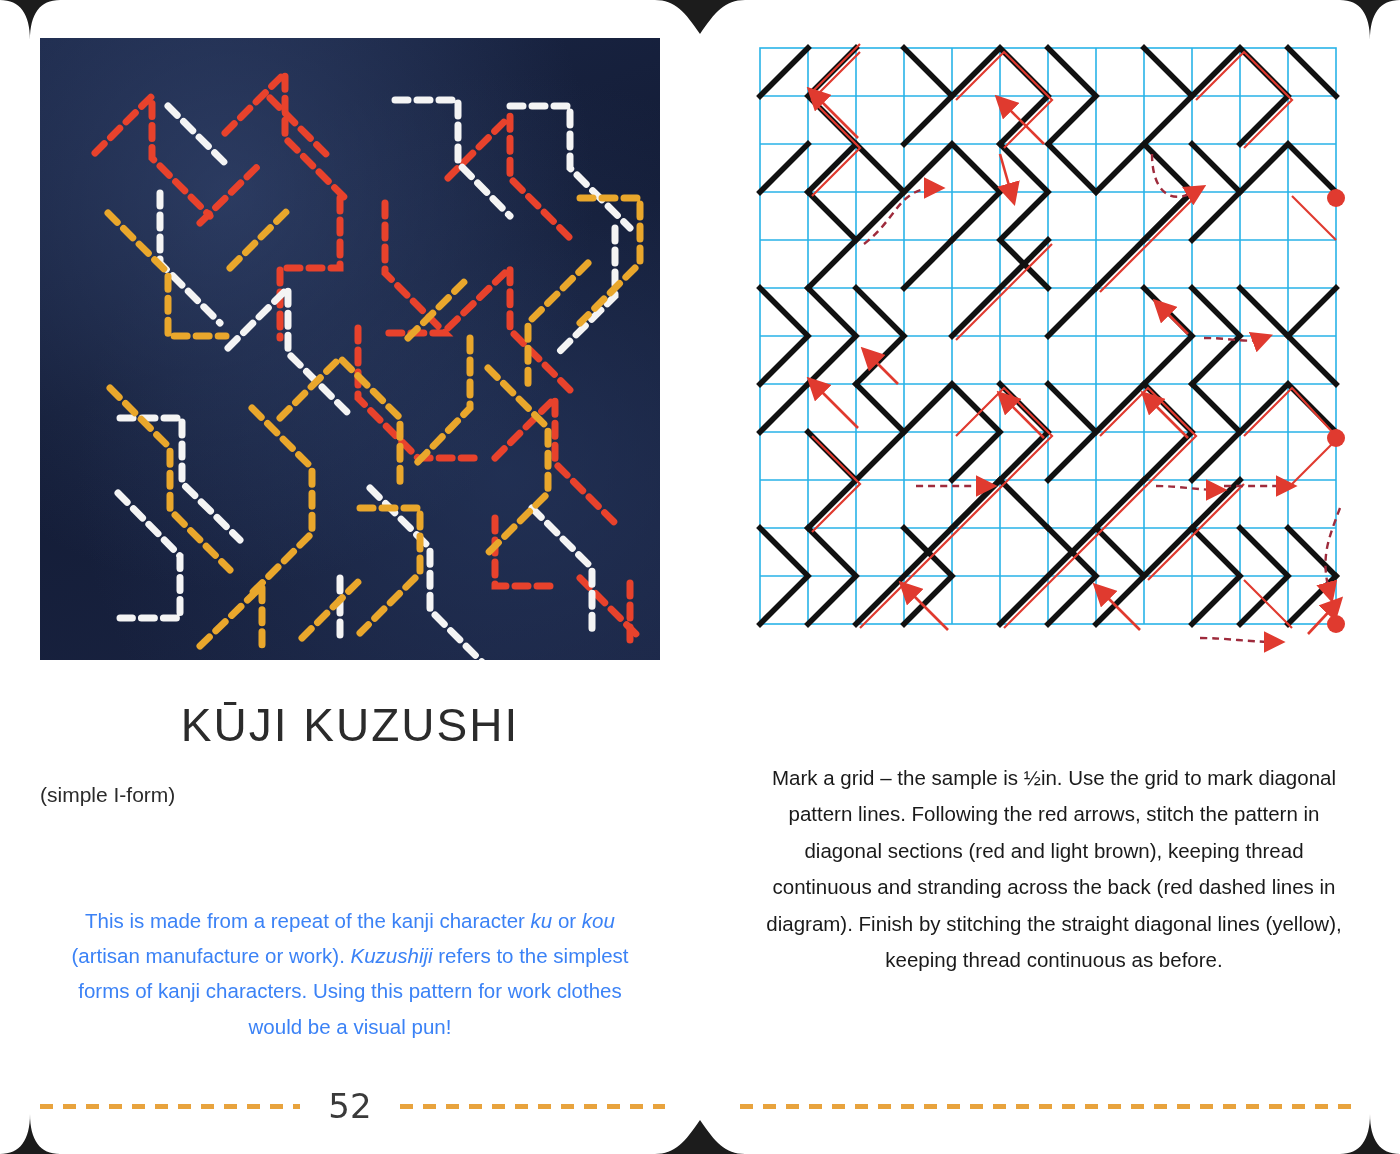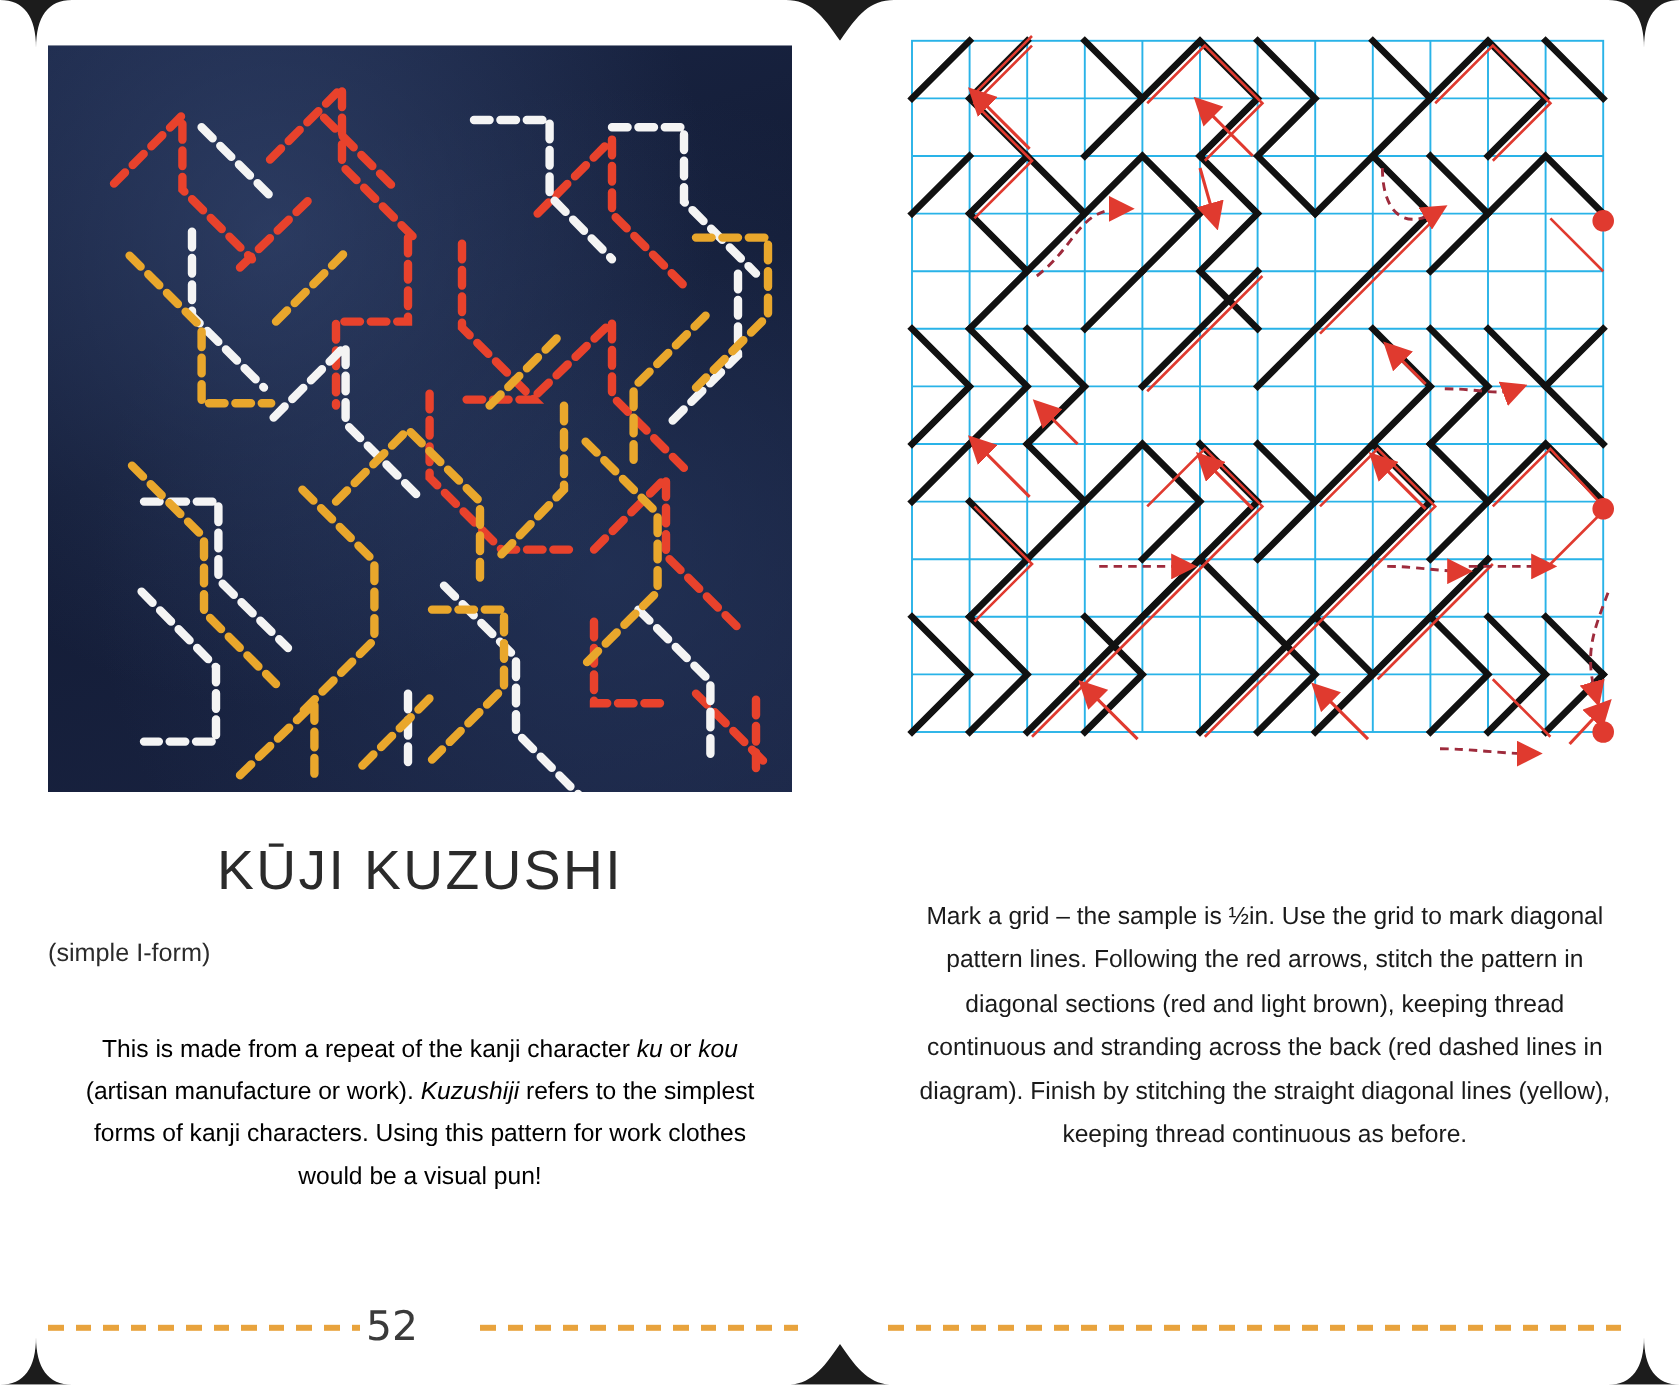--- a/index.html
+++ b/index.html
@@ -47,21 +47,21 @@
   
   .left-col {
     position: absolute;
     left: 40px;
     top: 38px;
     width: 620px;
   }
   .right-col {
     position: absolute;
     left: 748px;
-    top: 24px;
+    top: 38px;
     width: 612px;
   }
 
   
   .photo {
     width: 620px;
     height: 622px;
     background: #16213f;
     position: relative;
     overflow: hidden;
@@ -86,25 +86,25 @@
     margin-top: 38px;
     font-family: Liberation Sans, sans-serif;
   }
   .subtitle {
     text-align: left;
     font-size: 21px;
     color: #2b2b2b;
     margin-top: 16px;
   }
   .body-text {
-    margin-top: 50px;
+    margin-top: 96px;
     text-align: center;
     font-size: 20.5px;
     line-height: 1.72;
-    color: #000000;
+    color: #3b82f6;
     padding: 0 22px;
   }
   .body-text em { font-style: italic; }
 
   
   .diagram {
     width: 600px;
     height: 622px;
     background: #ffffff;
     position: relative;
@@ -136,21 +136,21 @@
       #e8a33d 0px, #e8a33d 13px,
       rgba(255,255,255,0) 13px, rgba(255,255,255,0) 23px
     );
     top: 18px;
   }
   .page-number {
     position: absolute;
     top: 0;
     left: 305px;
     width: 90px;
-    text-align: left;
+    text-align: center;
     font-size: 34px;
     color: #3a3a3a;
     font-family: "DejaVu Sans", sans-serif;
   }
 </style>
 </head>
 <body>
 
 <div class="page">
 

